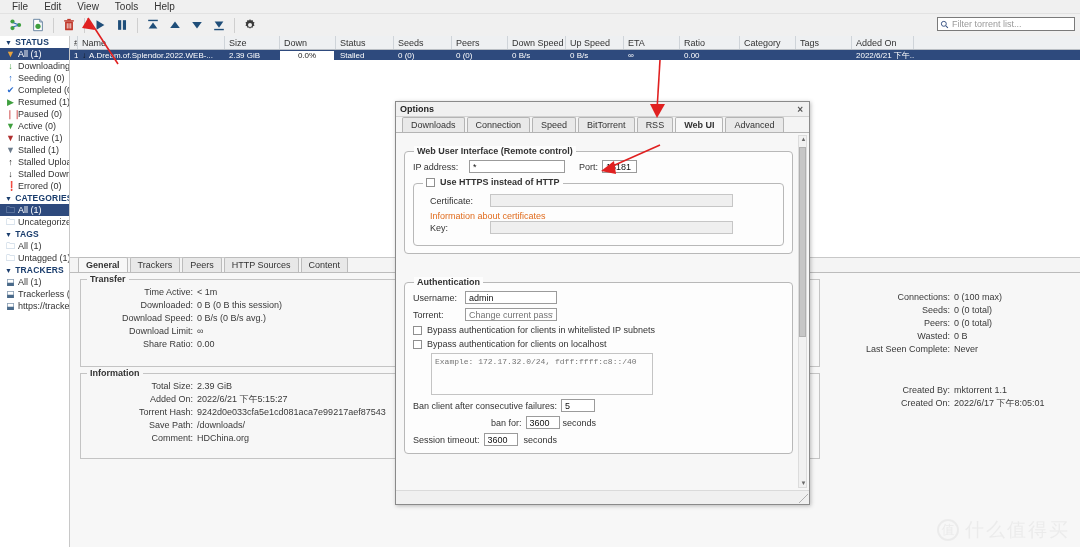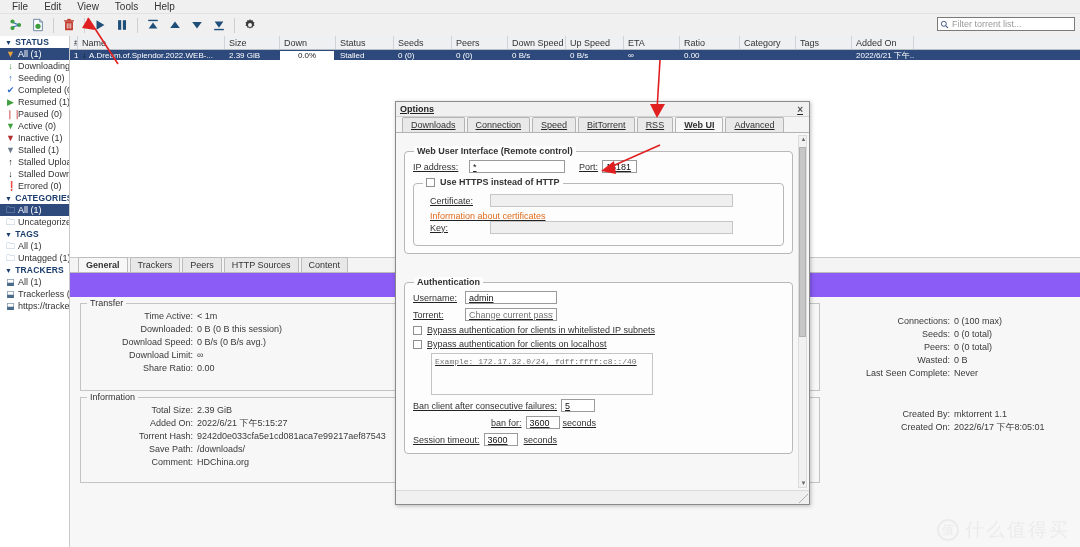--- a/index.html
+++ b/index.html
@@ -37,37 +37,37 @@
   
   .tbl-head { display:flex; height:14px; background:#eef0f2; border-bottom:1px solid #b9bec4; font-size:9px; color:#333;}
   .tbl-head .th { padding:2px 0 0 4px; border-right:1px solid #cfd4d9; overflow:hidden; white-space:nowrap;}
   .tbl-row { display:flex; height:10px; background:#2e4a7d; color:#fff; font-size:8px; align-items:center;}
   .tbl-row .td { padding-left:4px; overflow:hidden; white-space:nowrap; }
   .progress-cell { background:#fff; color:#222; height:9px; display:flex; align-items:center; justify-content:center; font-size:8px; margin-right:2px;}
   .tbl-area { background:#fff; flex:0 0 auto; }
   .tbl-filler { background:#fff; height:198px; border-bottom:1px solid #c8c8c8;}
 
   
-  .detail { flex:1; background:#8b5cf6; display:flex; flex-direction:column; min-height:0;gap:24px;}
+  .detail { flex:1; background:#b91c1c; display:flex; flex-direction:column; min-height:0;}
   .dtabs { display:flex; align-items:flex-end; height:15px; padding-left:8px; background:#f4f4f4; border-bottom:1px solid #bcbcbc;}
   .dtab { font-size:9px; padding:2px 7px 2px 7px; border:1px solid #bcbcbc; border-bottom:none; background:#e8e8e8; color:#333; margin-right:2px; border-radius:2px 2px 0 0;}
   .dtab.active { background:#f7f7f7; font-weight:bold; }
   .dpanel { flex:1; background:#f7f7f7; position:relative; padding:4px 6px; display:flex; }
   .dcol { flex:1; position:relative; }
   .fieldset { border:1px solid #c4c4c4; margin:2px 4px 6px 4px; padding:6px 4px 5px 4px; position:relative; }
-  .fieldset > .legend { position:absolute; top:-6px; left:6px; background:#f7f7f7; padding:0 3px; font-size:9px; font-weight:normal; color:#333;}
+  .fieldset > .legend { position:absolute; top:-6px; left:6px; background:#f7f7f7; padding:0 3px; font-size:9px; font-weight:bold; color:#333;}
   .kv { display:flex; font-size:9px; line-height:13px; color:#3a3a3a;}
   .kv .k { width:112px; text-align:right; padding-right:4px; }
   .kv .v { }
   .rcol { width:250px; font-size:9px; }
   .rkv { display:flex; line-height:13px; color:#3a3a3a;}
   .rkv .k { width:130px; text-align:right; padding-right:4px;}
 
   
-  .dialog { position:absolute; left:395px; top:101px; width:415px; height:404px; background:#f4f4f4; border:1px solid #8a8a8a; box-shadow:1px 1px 4px rgba(0,0,0,0.25); display:flex; flex-direction:column;text-decoration:underline;}
+  .dialog { position:absolute; left:395px; top:101px; width:415px; height:404px; background:#f4f4f4; border:1px solid #8a8a8a; box-shadow:1px 1px 4px rgba(0,0,0,0.25); display:flex; flex-direction:column;}
   .dlg-title { height:15px; background:#f0f0f0; border-bottom:1px solid #d2d2d2; display:flex; align-items:center; padding:0 4px; font-size:9px; font-weight:bold; color:#222;}
   .dlg-title .x { margin-left:auto; font-size:10px; color:#555; cursor:default; padding:0 2px;}
   .dlg-tabs { display:flex; align-items:flex-start; height:16px; padding-left:6px; background:#f4f4f4; border-bottom:1px solid #b4b4b4;}
   .dlg-tab { font-size:9px; padding:2px 8px; border:1px solid #b4b4b4; border-bottom:none; background:#e9e9e9; color:#333; margin-right:2px; border-radius:2px 2px 0 0;}
   .dlg-tab.active { background:#f7f7f7; font-weight:bold;}
   .dlg-body { flex:1; background:#f7f7f7; position:relative; overflow:hidden; padding:6px 16px 6px 8px;}
   .dfs { border:1px solid #b8b8b8; border-radius:4px; margin:7px 0 0 0; padding:8px 8px 7px 8px; position:relative; background:#fdfdfd;}
   .dfs > .dlegend { position:absolute; top:-6px; left:9px; background:#fdfdfd; padding:0 3px; font-size:9px; font-weight:bold; color:#333;}
   .row { display:flex; align-items:center; margin-bottom:4px; font-size:9px; color:#333;}
   .lbl { font-size:9px; color:#333; }

